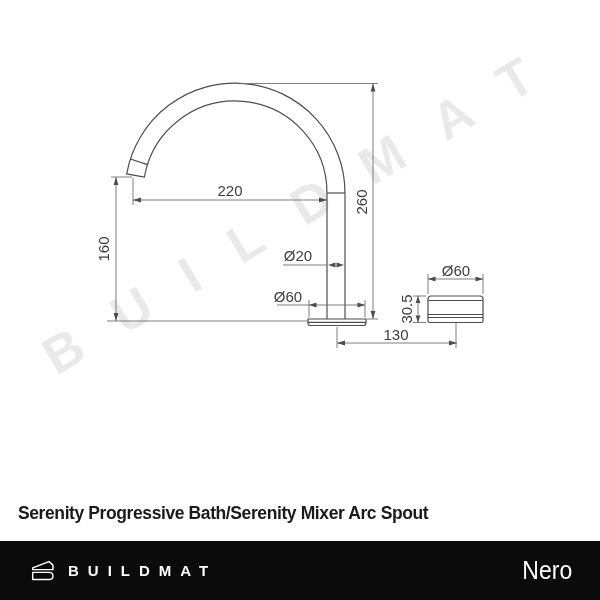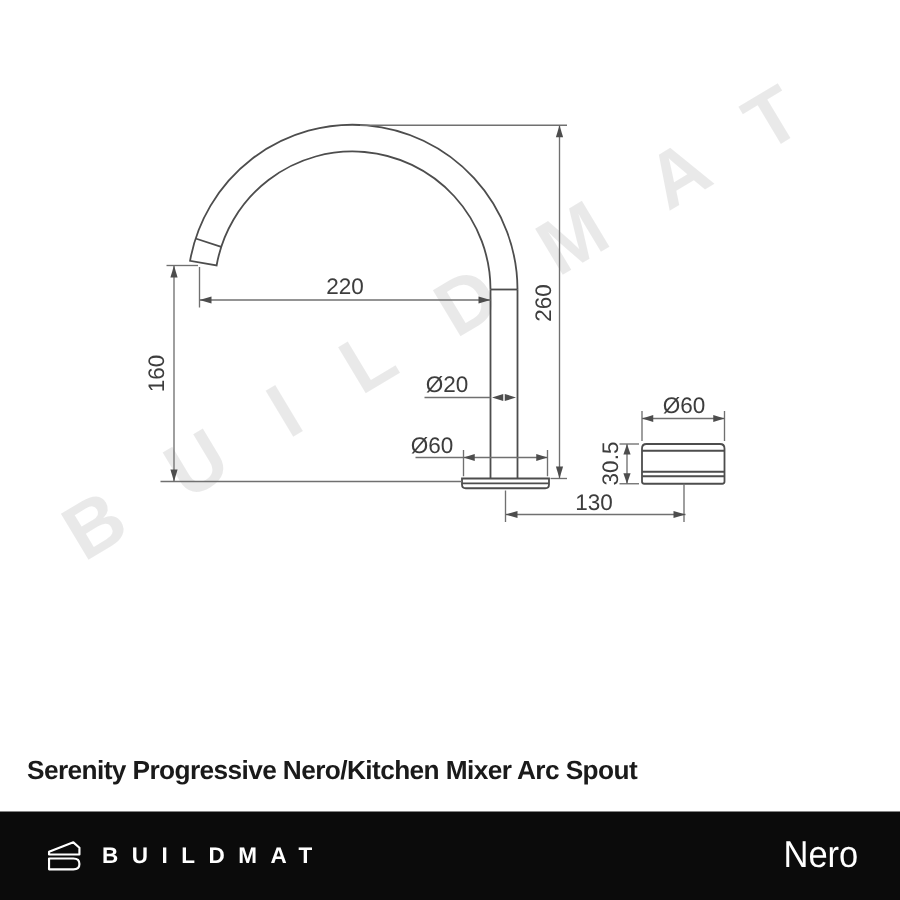--- a/index.html
+++ b/index.html
@@ -126,21 +126,21 @@
     <g>
       <line class="dim" x1="413" y1="296" x2="426" y2="296"></line>
       <line class="dim" x1="413" y1="322.5" x2="426" y2="322.5"></line>
       <line class="dim" x1="418" y1="296" x2="418" y2="322.5"></line>
       <polygon class="arr" points="418,296 415.6,303 420.4,303"></polygon>
       <polygon class="arr" points="418,322.5 415.6,315.5 420.4,315.5"></polygon>
       <text class="dimtext" transform="translate(412,309) rotate(-90)" text-anchor="middle">30.5</text>
     </g>
   </svg>
 
-  <div class="title">Serenity Progressive Nero/Kitchen Mixer Arc Spout</div>
+  <div class="title">Serenity Progressive Bath/Serenity Mixer Arc Spout</div>
 
   <div class="footer">
     <div class="brand">
       <svg width="27" height="22" viewBox="0 0 30 24">
         <path d="M3 10.5 L3 8.5 L21 1.5 L25.5 5.5 L25.5 10.5 Z" fill="none" stroke="#ffffff" stroke-width="1.6" stroke-linejoin="round"></path>
         <path d="M3 13.5 H21 Q25.5 13.5 25.5 17.5 Q25.5 21.5 21 21.5 H3 Z" fill="none" stroke="#ffffff" stroke-width="1.6" stroke-linejoin="round"></path>
       </svg>
       <span class="brand-text">BUILDMAT</span>
     </div>
     <span class="nero-text">Nero</span>

